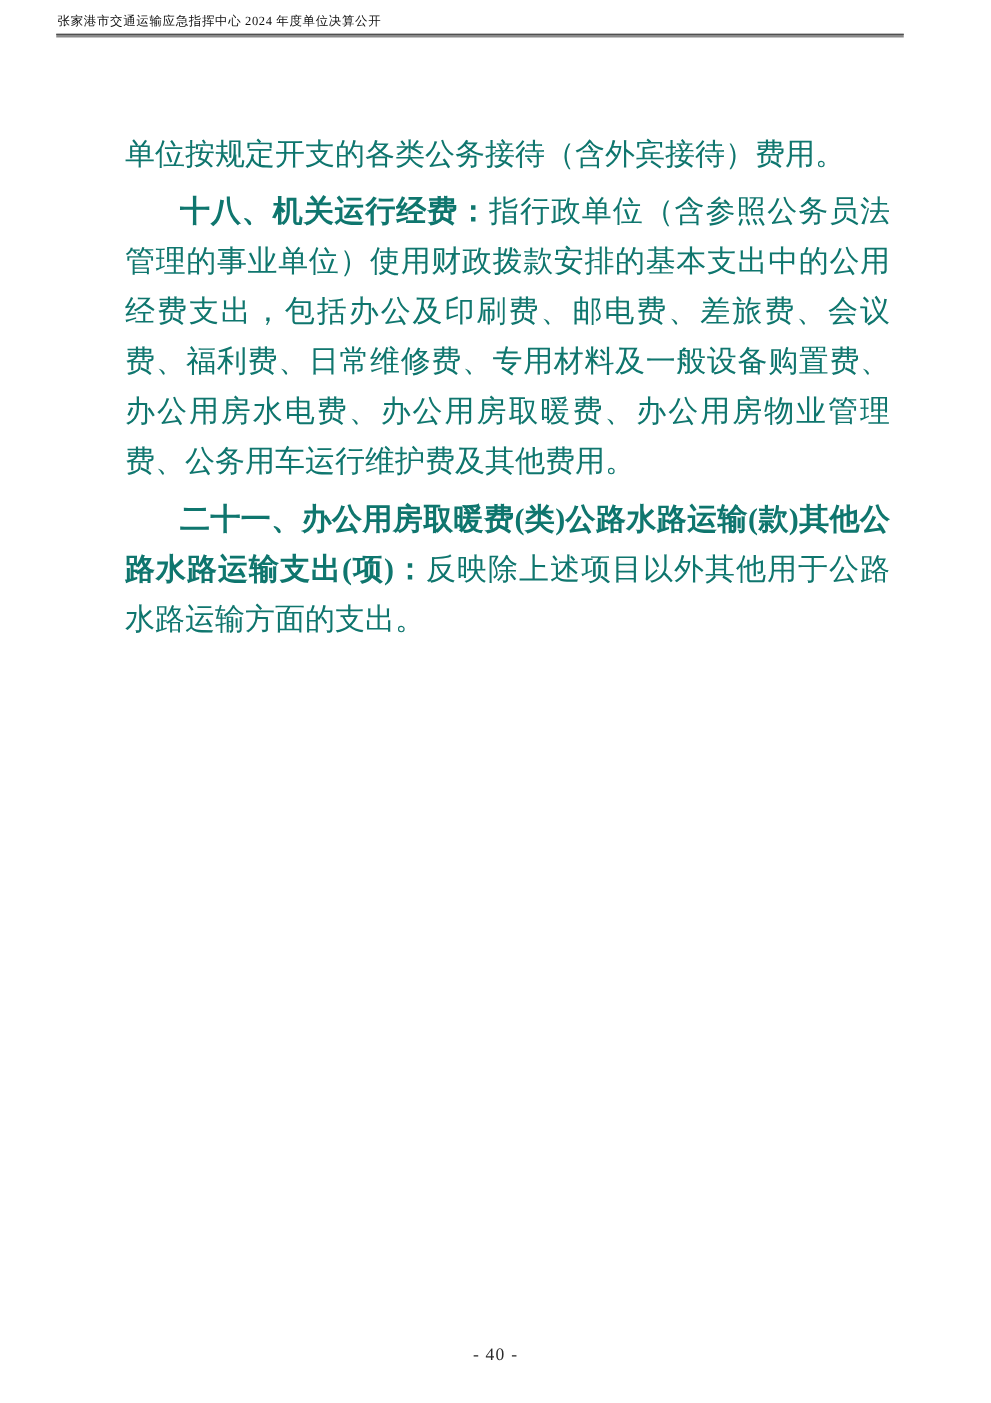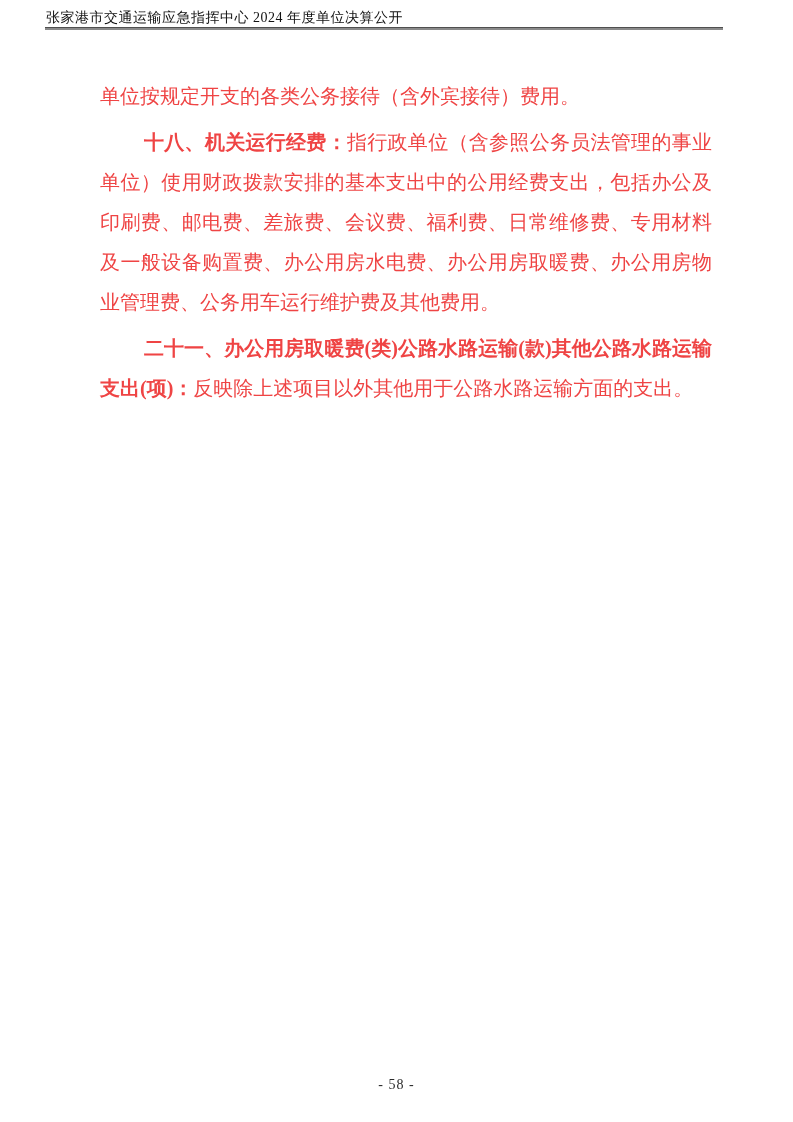--- a/index.html
+++ b/index.html
@@ -13,44 +13,44 @@
     height: 1122px;
     background: #ffffff;
     overflow: hidden;
     font-family: "Liberation Serif", "DejaVu Serif", serif;
     color: #000000;
   }
   .header-title {
     position: absolute;
     left: 46px;
     top: 10px;
-    font-size: 14px;
+    font-size: 10px;
     line-height: 15px;
     letter-spacing: 0.5px;
     color: #111111;
     white-space: nowrap;
   }
   .header-rule {
     position: absolute;
     left: 45px;
     top: 27px;
     width: 678px;
     height: 2px;
     background: #8a8a8a;
     border-top: 1px solid #4f4f4f;
   }
   .content {
     position: absolute;
     left: 100px;
-    top: 76px;
+    top: 104px;
     width: 612px;
-    font-size: 20px;
+    font-size: 24px;
     line-height: 40px;
     text-align: justify;
-    color: #ef4444;
+    color: #0f766e;
   }
   .para {
     margin: 0 0 6px 0;
     padding: 0;
   }
   .para.indent {
     text-indent: 44px;
     font-family: Liberation Serif, serif;
   }
   .para b {
@@ -78,16 +78,16 @@
     <div class="header-rule"></div>
   </div>
 
   <div class="content">
       <p class="para"><span>单位按规定开支的各类公务接待（含外宾接待）费用。</span></p>
       <p class="para indent"><b>十八、机关运行经费：</b><span>指行政单位（含参照公务员法管理的事业单位）使用财政拨款安排的基本支出中的公用经费支出，包括办公及印刷费、邮电费、差旅费、会议费、福利费、日常维修费、专用材料及一般设备购置费、办公用房水电费、办公用房取暖费、办公用房物业管理费、公务用车运行维护费及其他费用。</span></p>
       <p class="para indent"><b>二十一、办公用房取暖费(类)公路水路运输(款)其他公路水路运输支出(项)：</b><span>反映除上述项目以外其他用于公路水路运输方面的支出。</span></p>
     </div>
 
   <div class="footer">
-    <span>- 58 -</span>
+    <span>- 40 -</span>
   </div>
 
 </div>
 
 </body></html>

